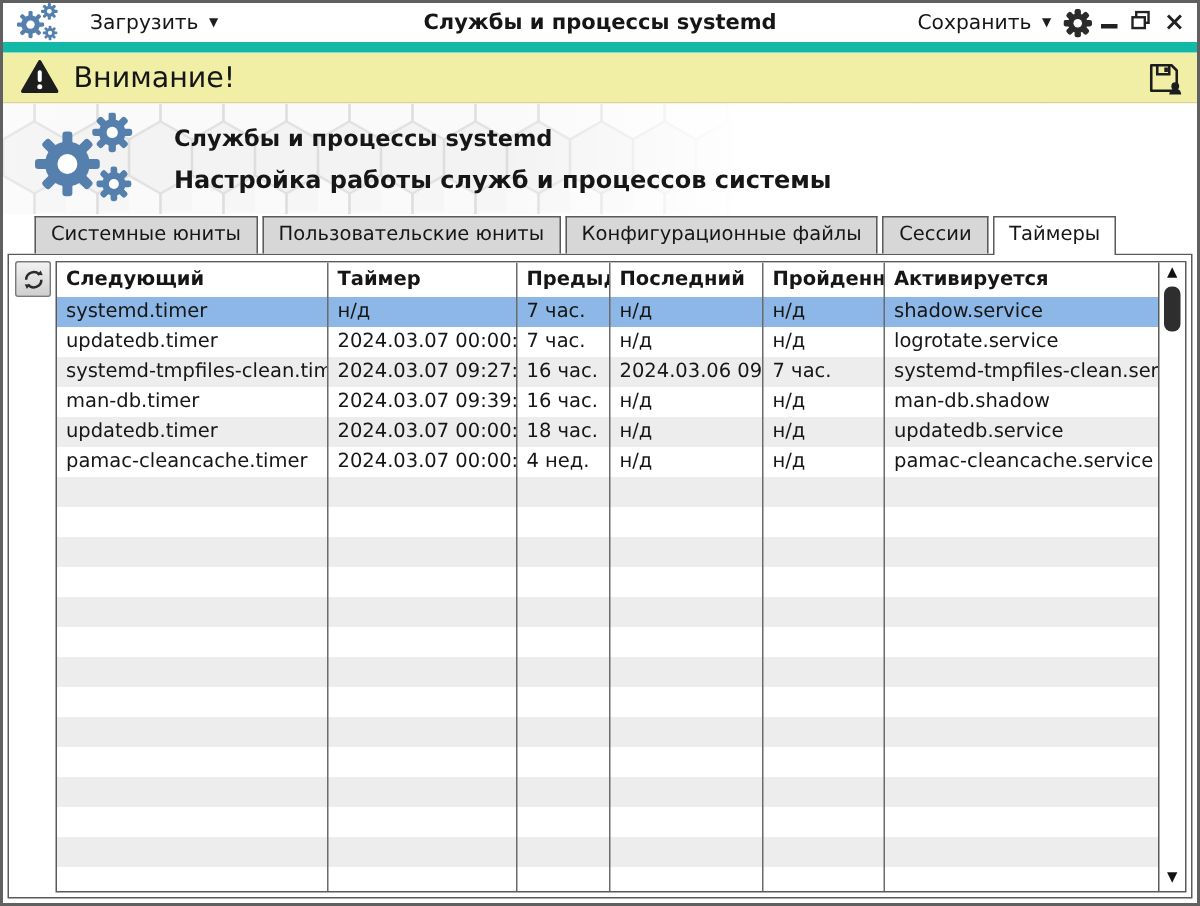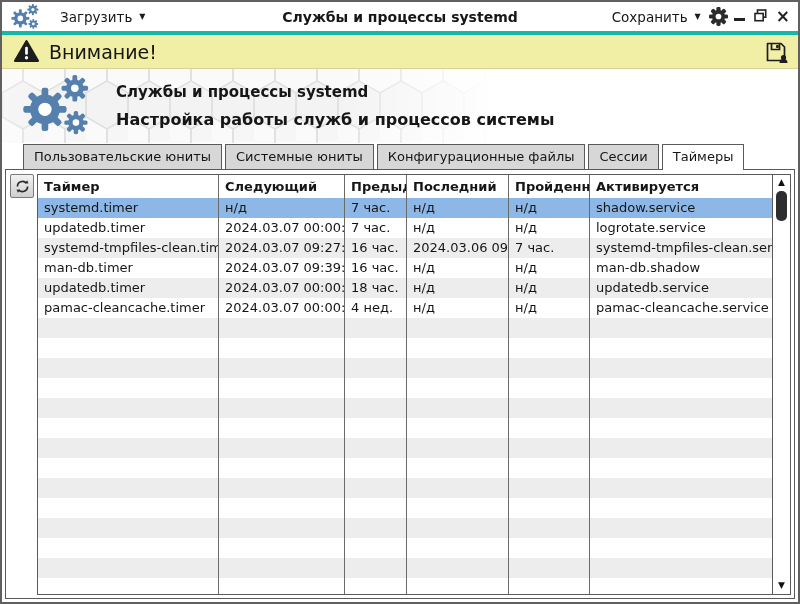--- a/index.html
+++ b/index.html
@@ -1,21 +1,21 @@
 <!DOCTYPE html>
 <html><head>
 <meta charset="utf-8">
 <style>
   * { box-sizing: border-box; margin: 0; padding: 0; }
   html,body { width:800px; height:604px; }
   body { font-family:"DejaVu Sans", sans-serif; font-size:13px; color:#161616; background:#fff; }
   .window { width:800px; height:604px; border:2px solid #606060; background:#fff; display:flex; flex-direction:column; overflow:hidden; }
 
   
-  .titlebar { height:33px; flex:0 0 33px; display:flex; align-items:center; padding:0 8px 0 8px; border-bottom:4px solid #14b8a6; position:relative; background:#fff; }
+  .titlebar { height:33px; flex:0 0 33px; display:flex; align-items:center; padding:0 8px 0 8px; border-bottom:7px solid #14b8a6; position:relative; background:#fff; }
   .titlebar .app-icon { width:30px; height:26px; margin-right:14px; }
   .menu-btn { display:flex; align-items:center; gap:7px; font-size:13.5px; cursor:default; padding:4px 6px; }
   .caret { font-size:8px; line-height:1; color:#1d1d1d; }
   .win-title { position:absolute; left:0; right:0; text-align:center; font-weight:bold; font-size:14px; pointer-events:none; }
   .tb-right { margin-left:auto; display:flex; align-items:center; gap:2px; z-index:1; }
   .winctl { display:flex; align-items:center; gap:9px; margin-left:4px; }
   .minimize-glyph { display:inline-block; width:11px; height:3px; background:#222; margin-top:6px; }
   .close-glyph { font-size:17px; font-weight:bold; line-height:1; color:#222; }
 
   
@@ -173,43 +173,43 @@
         <use href="#gearset" fill="#5580ad"></use>
       </svg>
       <div class="hexttl">
         <div class="t1">Службы и процессы systemd</div>
         <div class="t2">Настройка работы служб и процессов системы</div>
       </div>
     </div>
   </div>
 
   <div class="tabbar">
+      <div class="tab">Системные юниты</div>
       <div class="tab">Пользовательские юниты</div>
-      <div class="tab">Системные юниты</div>
       <div class="tab">Конфигурационные файлы</div>
       <div class="tab">Сессии</div>
       <div class="tab active">Таймеры</div>
     </div>
 
   <div class="panel">
     <div class="gutter">
       <div class="refresh-btn">
         <svg width="15" height="15" viewBox="0 0 16 16">
           <path d="M13.4 8a5.4 5.4 0 0 1-9.6 3.4" fill="none" stroke="#2b2b2b" stroke-width="1.8"></path>
           <path d="M2.6 8a5.4 5.4 0 0 1 9.6-3.4" fill="none" stroke="#2b2b2b" stroke-width="1.8"></path>
           <path d="M1.6 11.2 L5.5 11.6 L3.1 14.6 Z" fill="#2b2b2b"></path>
           <path d="M14.4 4.8 L10.5 4.4 L12.9 1.4 Z" fill="#2b2b2b"></path>
         </svg>
       </div>
     </div>
     <div class="table-wrap">
       <div class="grid">
         <div class="row header">
+            <div class="cell">Следующий</div>
             <div class="cell">Таймер</div>
-            <div class="cell">Следующий</div>
             <div class="cell">Предыдущий</div>
             <div class="cell">Последний</div>
             <div class="cell">Пройденный</div>
             <div class="cell">Активируется</div>
           </div>
         <div class="gbody">
             <div class="row selected">
               <div class="cell">systemd.timer</div>
               <div class="cell">н/д</div>
               <div class="cell">7 час.</div>

